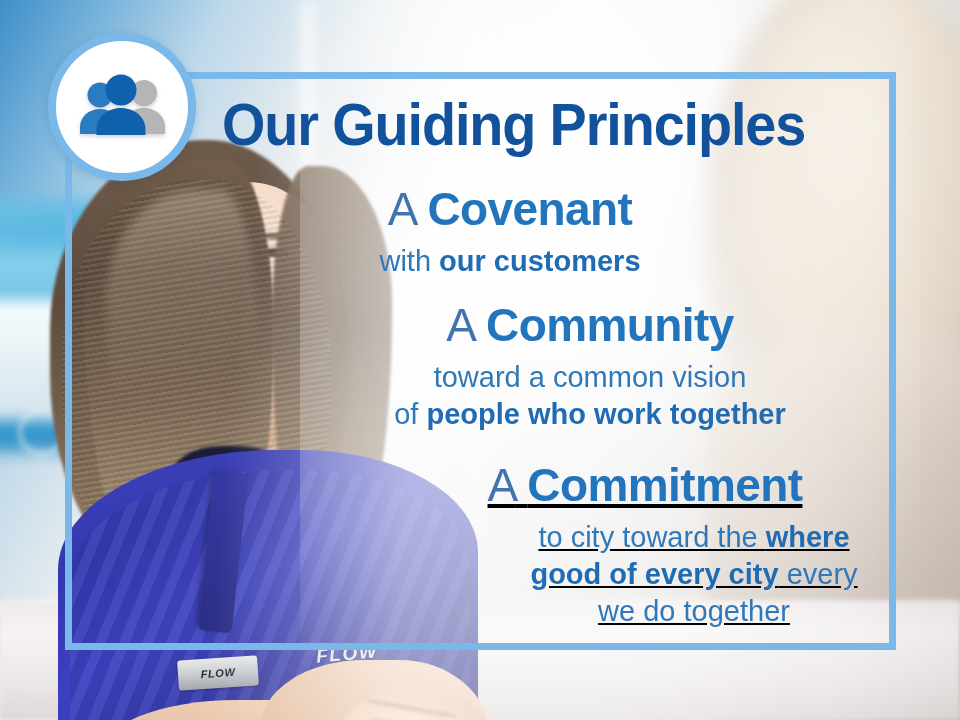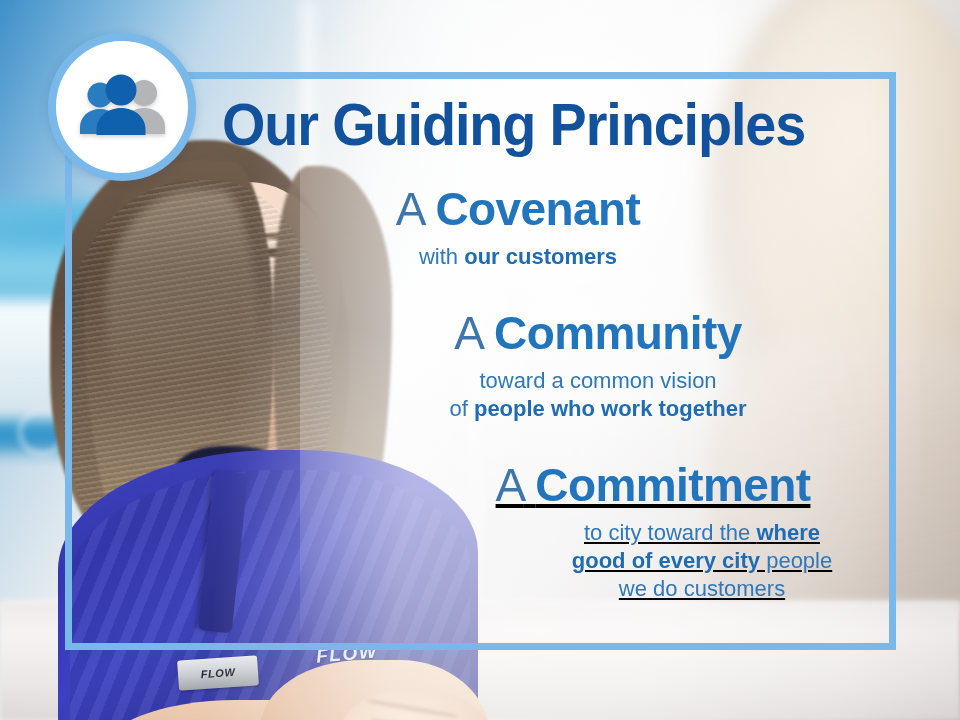--- a/index.html
+++ b/index.html
@@ -255,35 +255,35 @@
   .headline{
     position:absolute;left:216px;top:95px;width:640px;
     font-weight:700;font-size:60px;line-height:1;
     letter-spacing:-1.2px;
     color:#12529c;
     text-align:center;
     transform:scaleX(.93);transform-origin:left center;
     white-space:nowrap;
   }
 
-  .block{position:absolute;text-align:center;padding-left:8px;}
+  .block{position:absolute;text-align:center;}
   .big{
     font-size:46px;line-height:1.04;white-space:nowrap;
     letter-spacing:-.6px;
   }
   .big .art{font-weight:400;color:#3f75ad;}
   .big .word{font-weight:700;color:#2274bd;}
   .sub{
-    font-size:22px;line-height:1.28;color:#2f78b9;font-weight:400;
+    font-size:29px;line-height:1.28;color:#2f78b9;font-weight:400;
     margin-top:9px;white-space:nowrap;
   }
   .sub b{font-weight:700;color:#1f6bb4;}
 
   .b-covenant{left:300px;top:186px;width:420px;}
-  .b-community{left:340px;top:302px;width:500px;margin-top:8px;}
+  .b-community{left:340px;top:302px;width:500px;}
   .b-commitment{left:400px;top:462px;width:490px;text-decoration:underline;}
   .b-commitment .sub{white-space:normal;width:380px;margin-left:auto;margin-right:6px;}
 </style>
 </head>
 <body>
 
 <div class="stage">
 
   <div class="photo">
     <div class="bg-base"></div>
@@ -395,22 +395,22 @@
     <div class="block b-commitment">
       <div class="big">
         <span class="art">A</span>
         <span class="word"> Commitment</span>
       </div>
       <div class="sub">
         <div>
           <span>to city toward the </span><b>where</b>
         </div>
         <div>
-          <b>good of every city</b><span> people</span>
-        </div>
-        <div>
-          <span>we do customers</span>
+          <b>good of every city</b><span> every</span>
+        </div>
+        <div>
+          <span>we do together</span>
         </div>
       </div>
     </div>
 
   </div>
 </div>
 
 </body></html>

